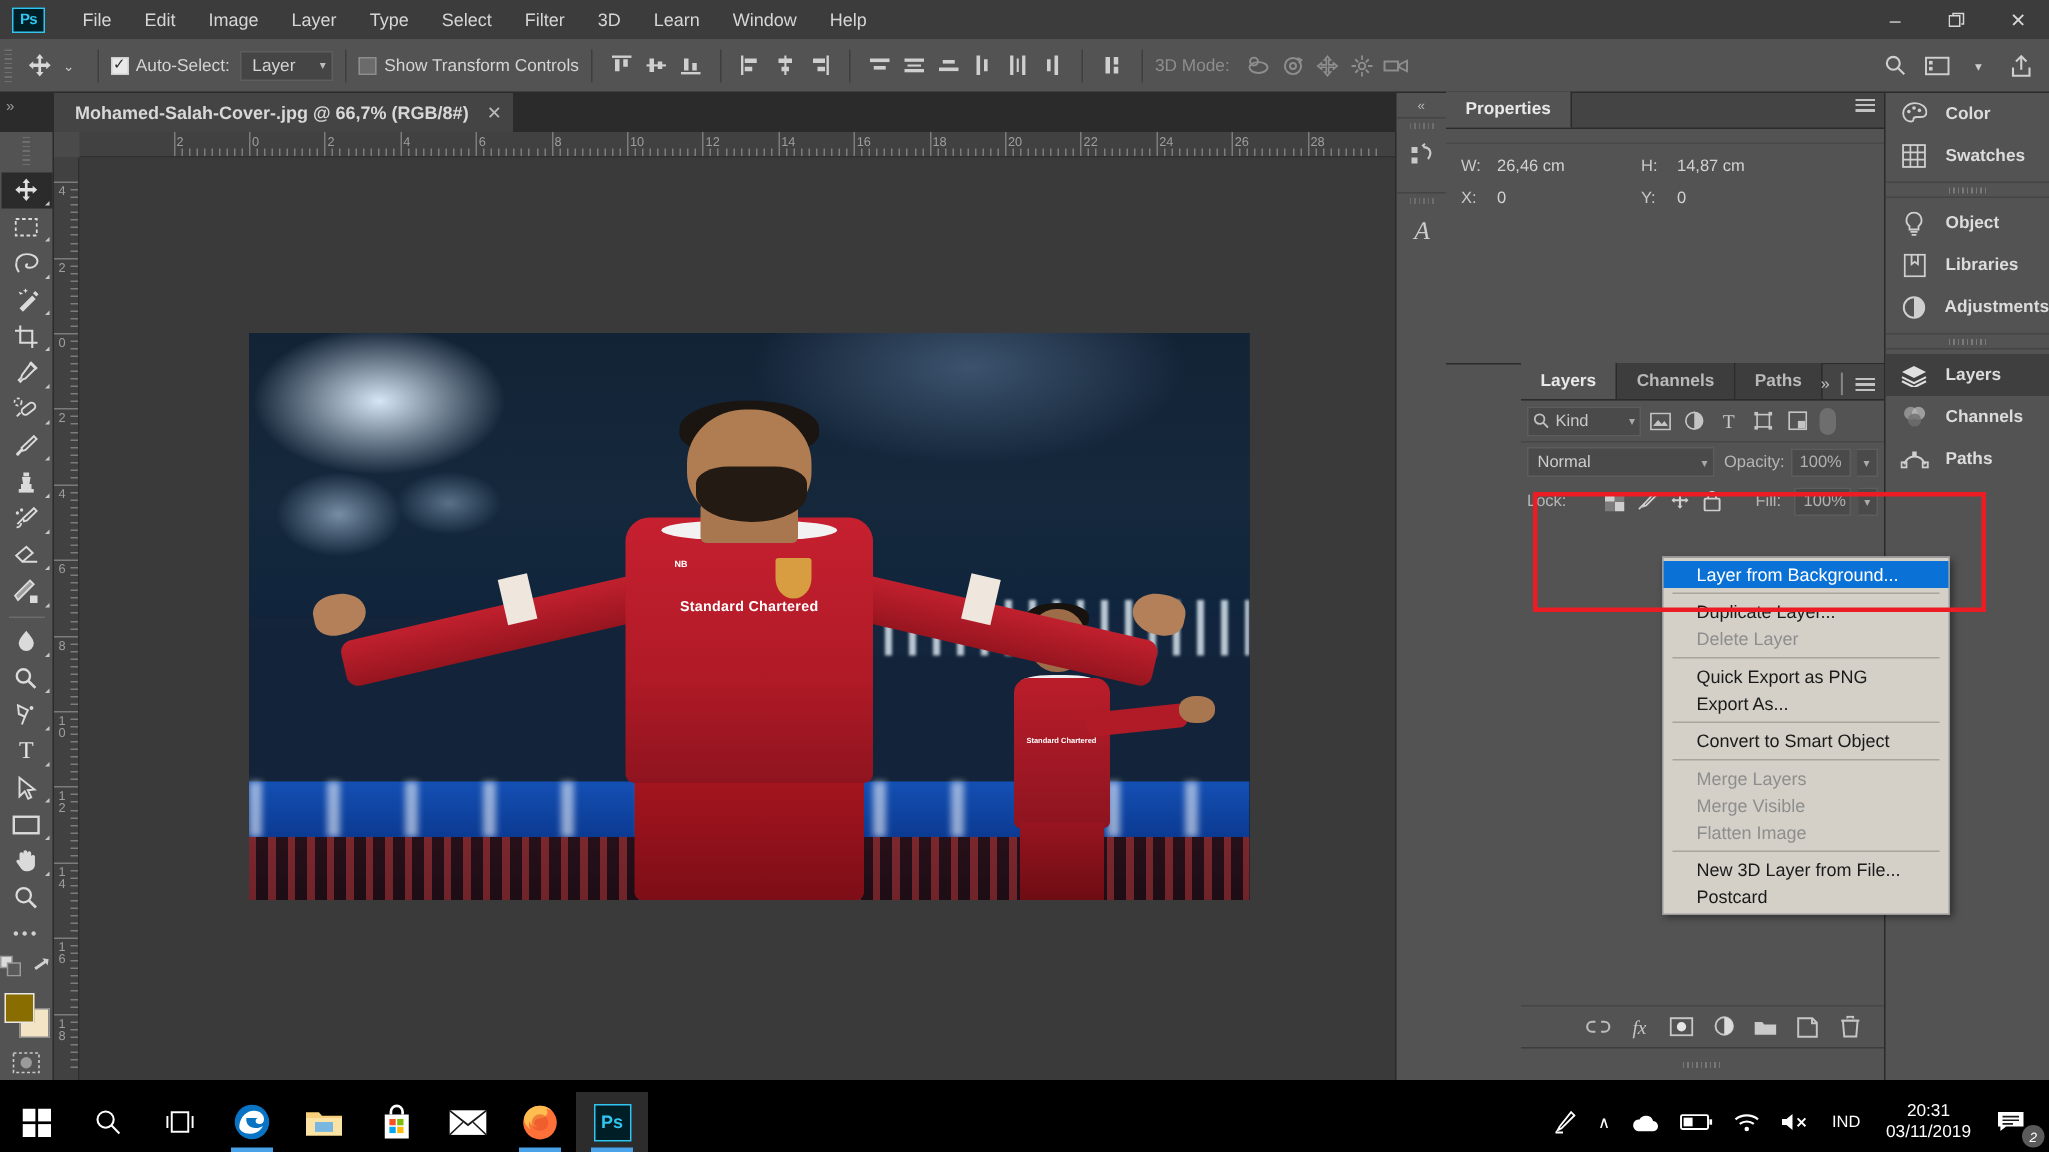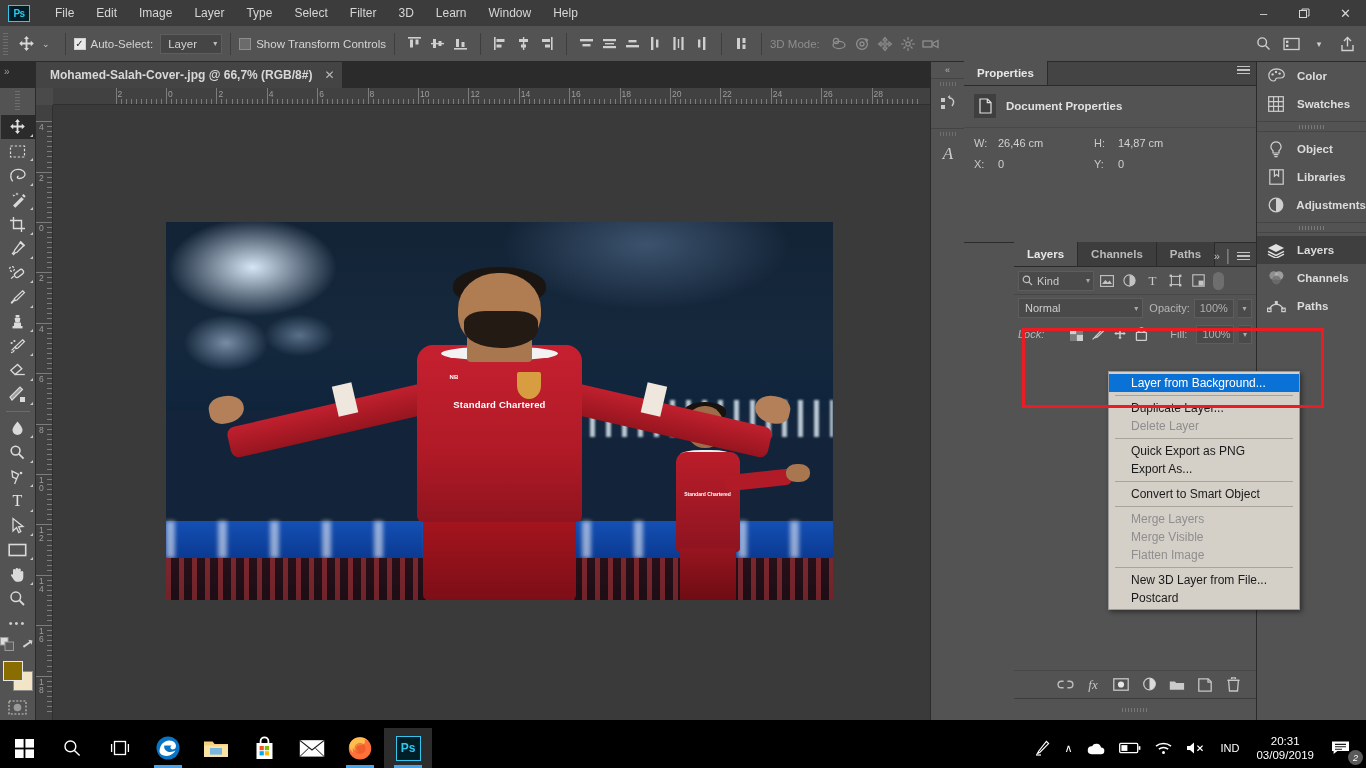--- a/index.html
+++ b/index.html
@@ -284,21 +284,21 @@
   .blendrow { height: 26px; display: flex; align-items: center; padding: 0 4px; gap: 4px; }
   .blend-drop { width: 132px; height: 20px; background: #4a4a4a; border: 1px solid #5d5d5d;
     color: #cfcfcf; font-size: 11px; display: flex; align-items: center;
     justify-content: space-between; padding: 0 4px 0 6px; }
   .op-label { color: #b6b6b6; font-size: 11px; margin-left: 2px; }
   .op-val { width: 42px; height: 19px; background: #4a4a4a; border: 1px solid #5d5d5d;
     color: #b0b0b0; font-size: 11px; display: flex; align-items: center; padding-left: 5px; }
   .op-arr { width: 15px; height: 19px; background: #4a4a4a; border: 1px solid #5d5d5d;
     border-left: none; color: #aaa; font-size: 8px; display: flex; align-items: center; justify-content: center; }
   .lockrow { height: 26px; display: flex; align-items: center; padding: 0 4px; gap: 5px; }
-  .lock-label { color: #b6b6b6; font-size: 11px; margin-right: 19px; font-style: italic; }
+  .lock-label { color: #b6b6b6; font-size: 11px; margin-right: 19px; }
   .lico { width: 19px; height: 20px; display: flex; align-items: center; justify-content: center; }
   .fill-label { color: #b6b6b6; font-size: 11px; margin-left: 16px; }
   .layerrow { height: 40px; display: flex; align-items: center; background: #5d5d5d;
     border-top: 1px solid #4a4a4a; border-bottom: 1px solid #4a4a4a; padding-left: 4px; }
   .eye { width: 24px; display: flex; align-items: center; justify-content: center; }
   .lthumb { width: 40px; height: 32px; border: 1px solid #2b2b2b; overflow: hidden;
     position: relative; background: #0d1a2a; }
   .lname { color: #e2e2e2; font-size: 11.5px; font-style: italic; margin-left: 9px; }
   .llock { margin-left: auto; margin-right: 9px; }
   .lp-footer { position: absolute; left: 0; bottom: 22px; width: 242px; height: 28px;
@@ -1119,29 +1119,20 @@
 
   <div class="dockmain">
 
     <div class="props">
       <div class="panel-head">
         <div class="ptab on">Properties</div>
         <div class="phead-right">
           <span class="burger"></span>
         </div>
       </div>
-      <div class="docprop-row">
-        <span class="docprop-ico">
-          <svg width="13" height="16" viewBox="0 0 13 16">
-              <path d="M1 1h7.5L12 4.5V15H1z" fill="none" stroke="#e0e0e0" stroke-width="1.2"></path>
-              <path d="M8.3 1v3.6H12" fill="none" stroke="#e0e0e0" stroke-width="1.2"></path>
-            </svg>
-        </span>
-        <span class="docprop-title">Document Properties</span>
-      </div>
       <div class="props-sep"></div>
       <div class="prow">
         <div class="c1 pfield">
           <span class="k">W:</span>
           <span>26,46 cm</span>
         </div>
         <div class="pfield">
           <span class="k">H:</span>
           <span>14,87 cm</span>
         </div>
@@ -1508,21 +1499,21 @@
       </span>
       <span class="ti">
         <svg width="20" height="14" viewBox="0 0 20 14">
             <path d="M1 5h3L8 1.6v10.8L4 9H1z" fill="#fff"></path>
             <path d="M11.4 4.6 16.6 9.8M16.6 4.6 11.4 9.8" stroke="#fff" stroke-width="1.3"></path>
           </svg>
       </span>
       <span class="ti">IND</span>
       <span class="clock">
         <span style="display:block">20:31</span>
-        <span style="display:block">03/09/2019</span>
+        <span style="display:block">03/11/2019</span>
       </span>
       <span class="ti" style="position:relative;padding-right:16px">
         <svg width="19" height="16" viewBox="0 0 19 16">
             <path d="M1 1.4h17v9.6H6.4L2.6 14V11H1z" fill="#fff"></path>
             <path d="M4 4.4h11M4 6.8h11M4 9.2h7" stroke="#1a1a1a" stroke-width="1.1"></path>
           </svg>
         <i class="badge">2</i>
       </span>
     </div>
   </div>

